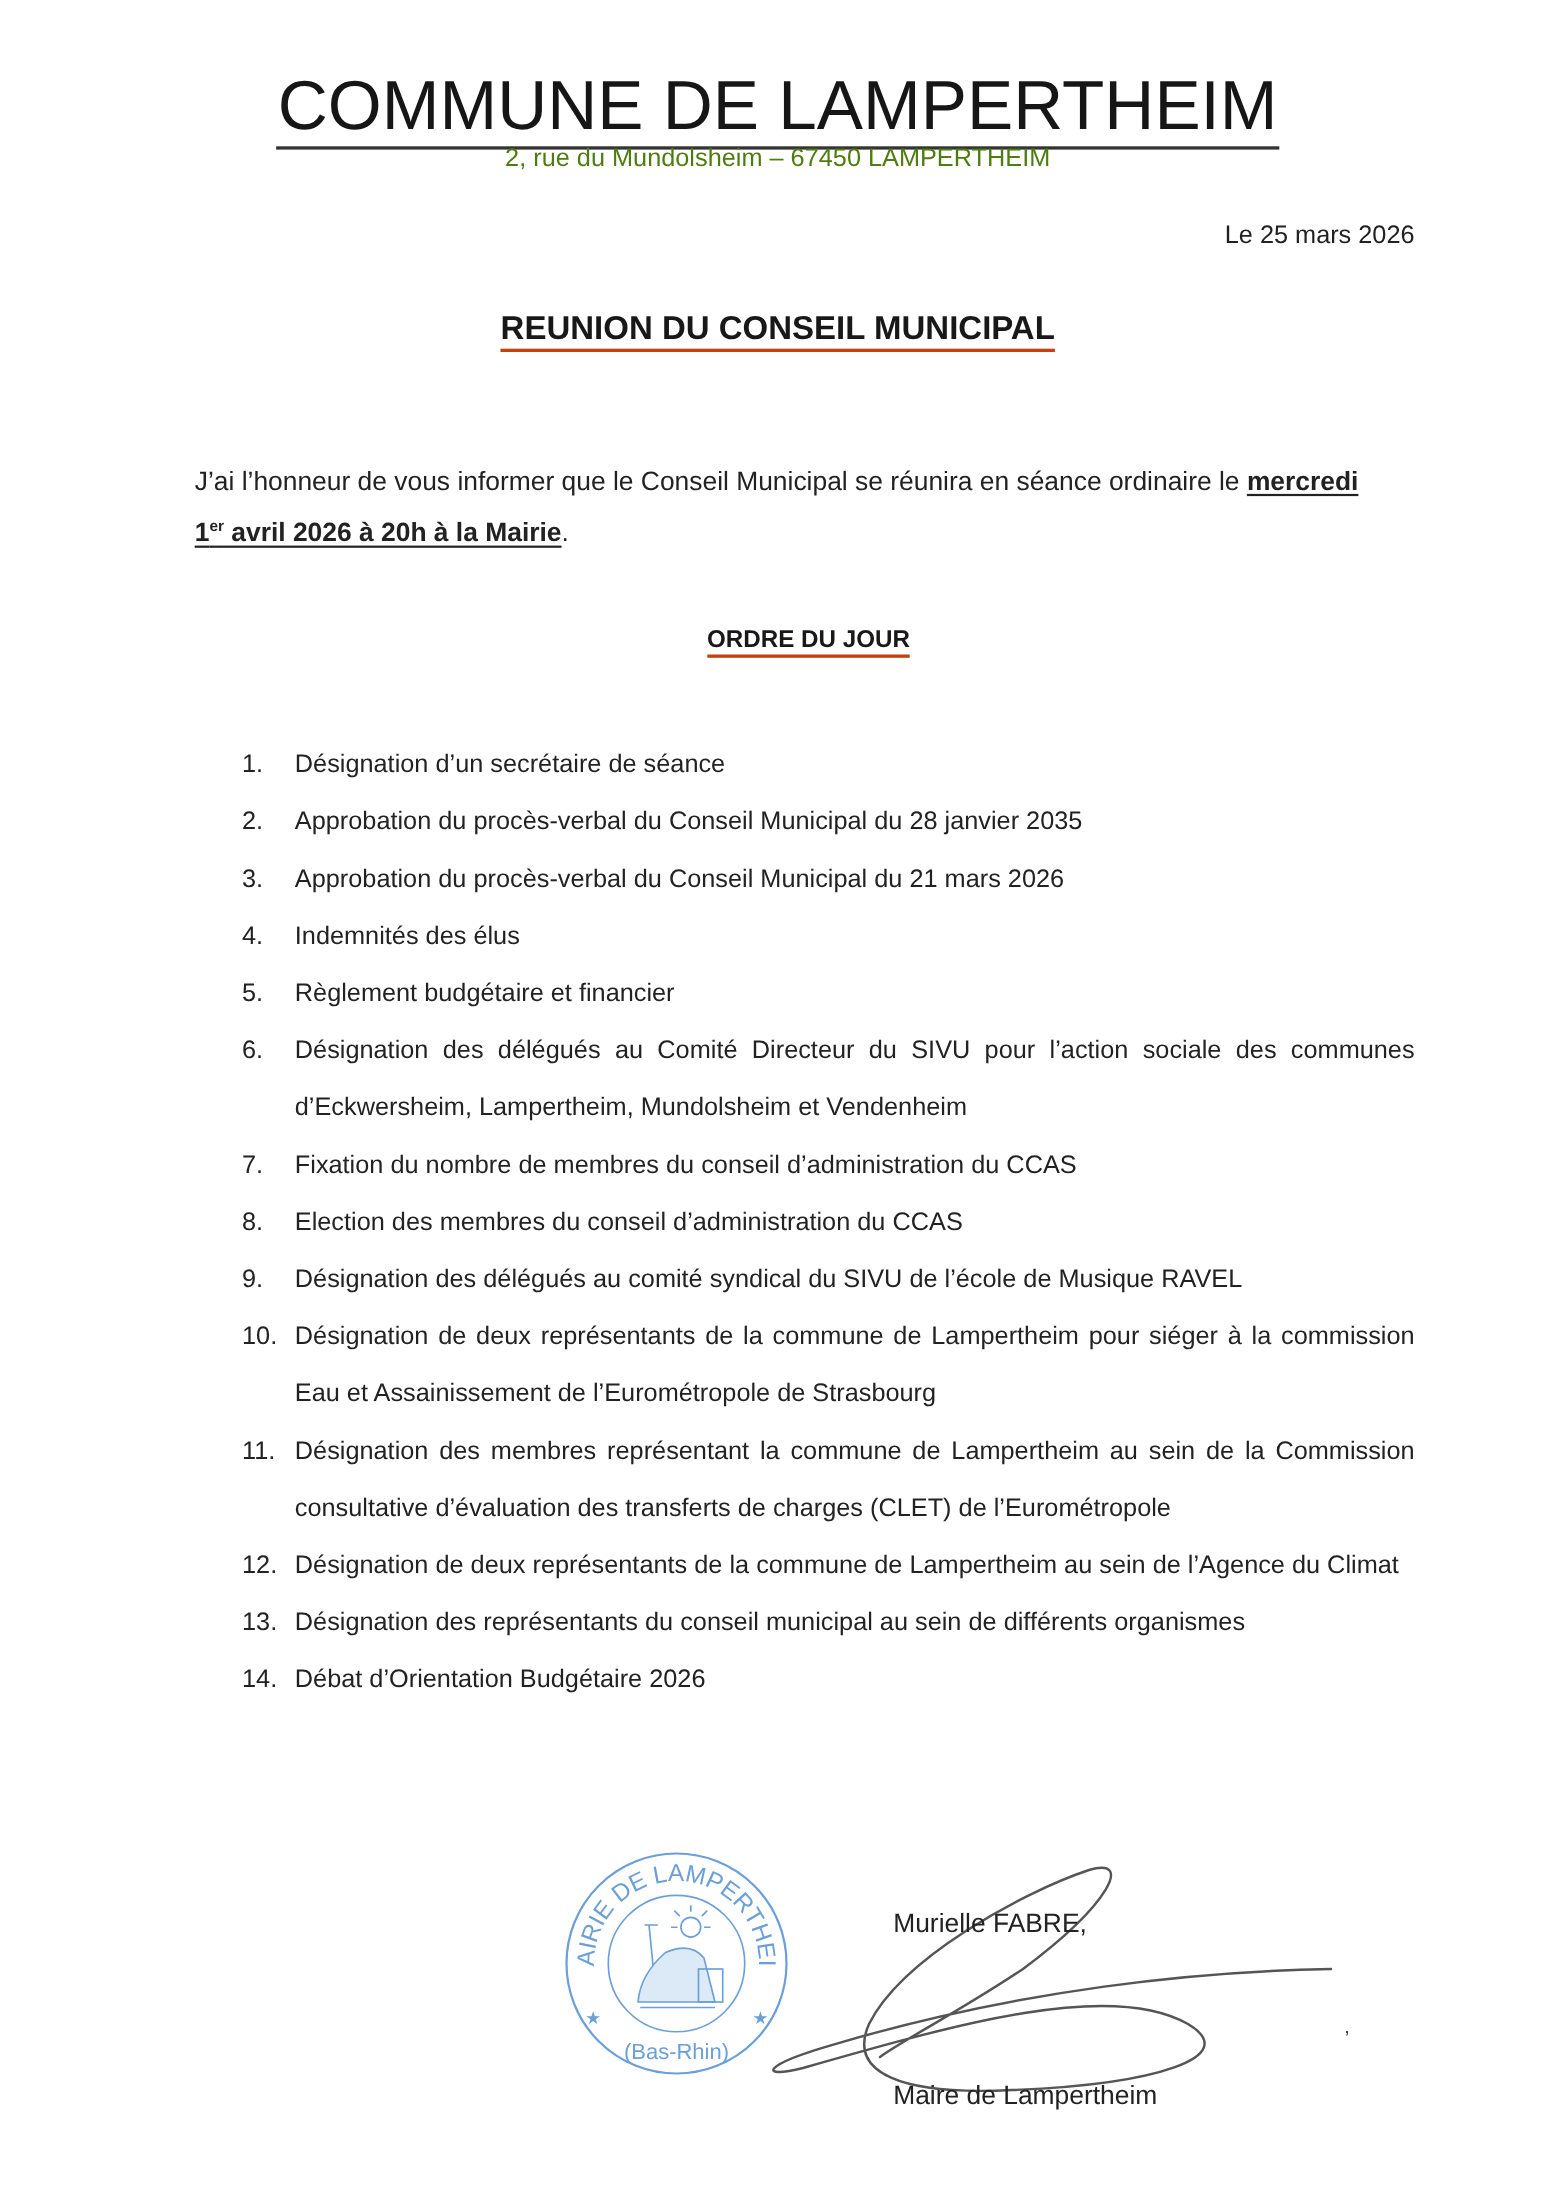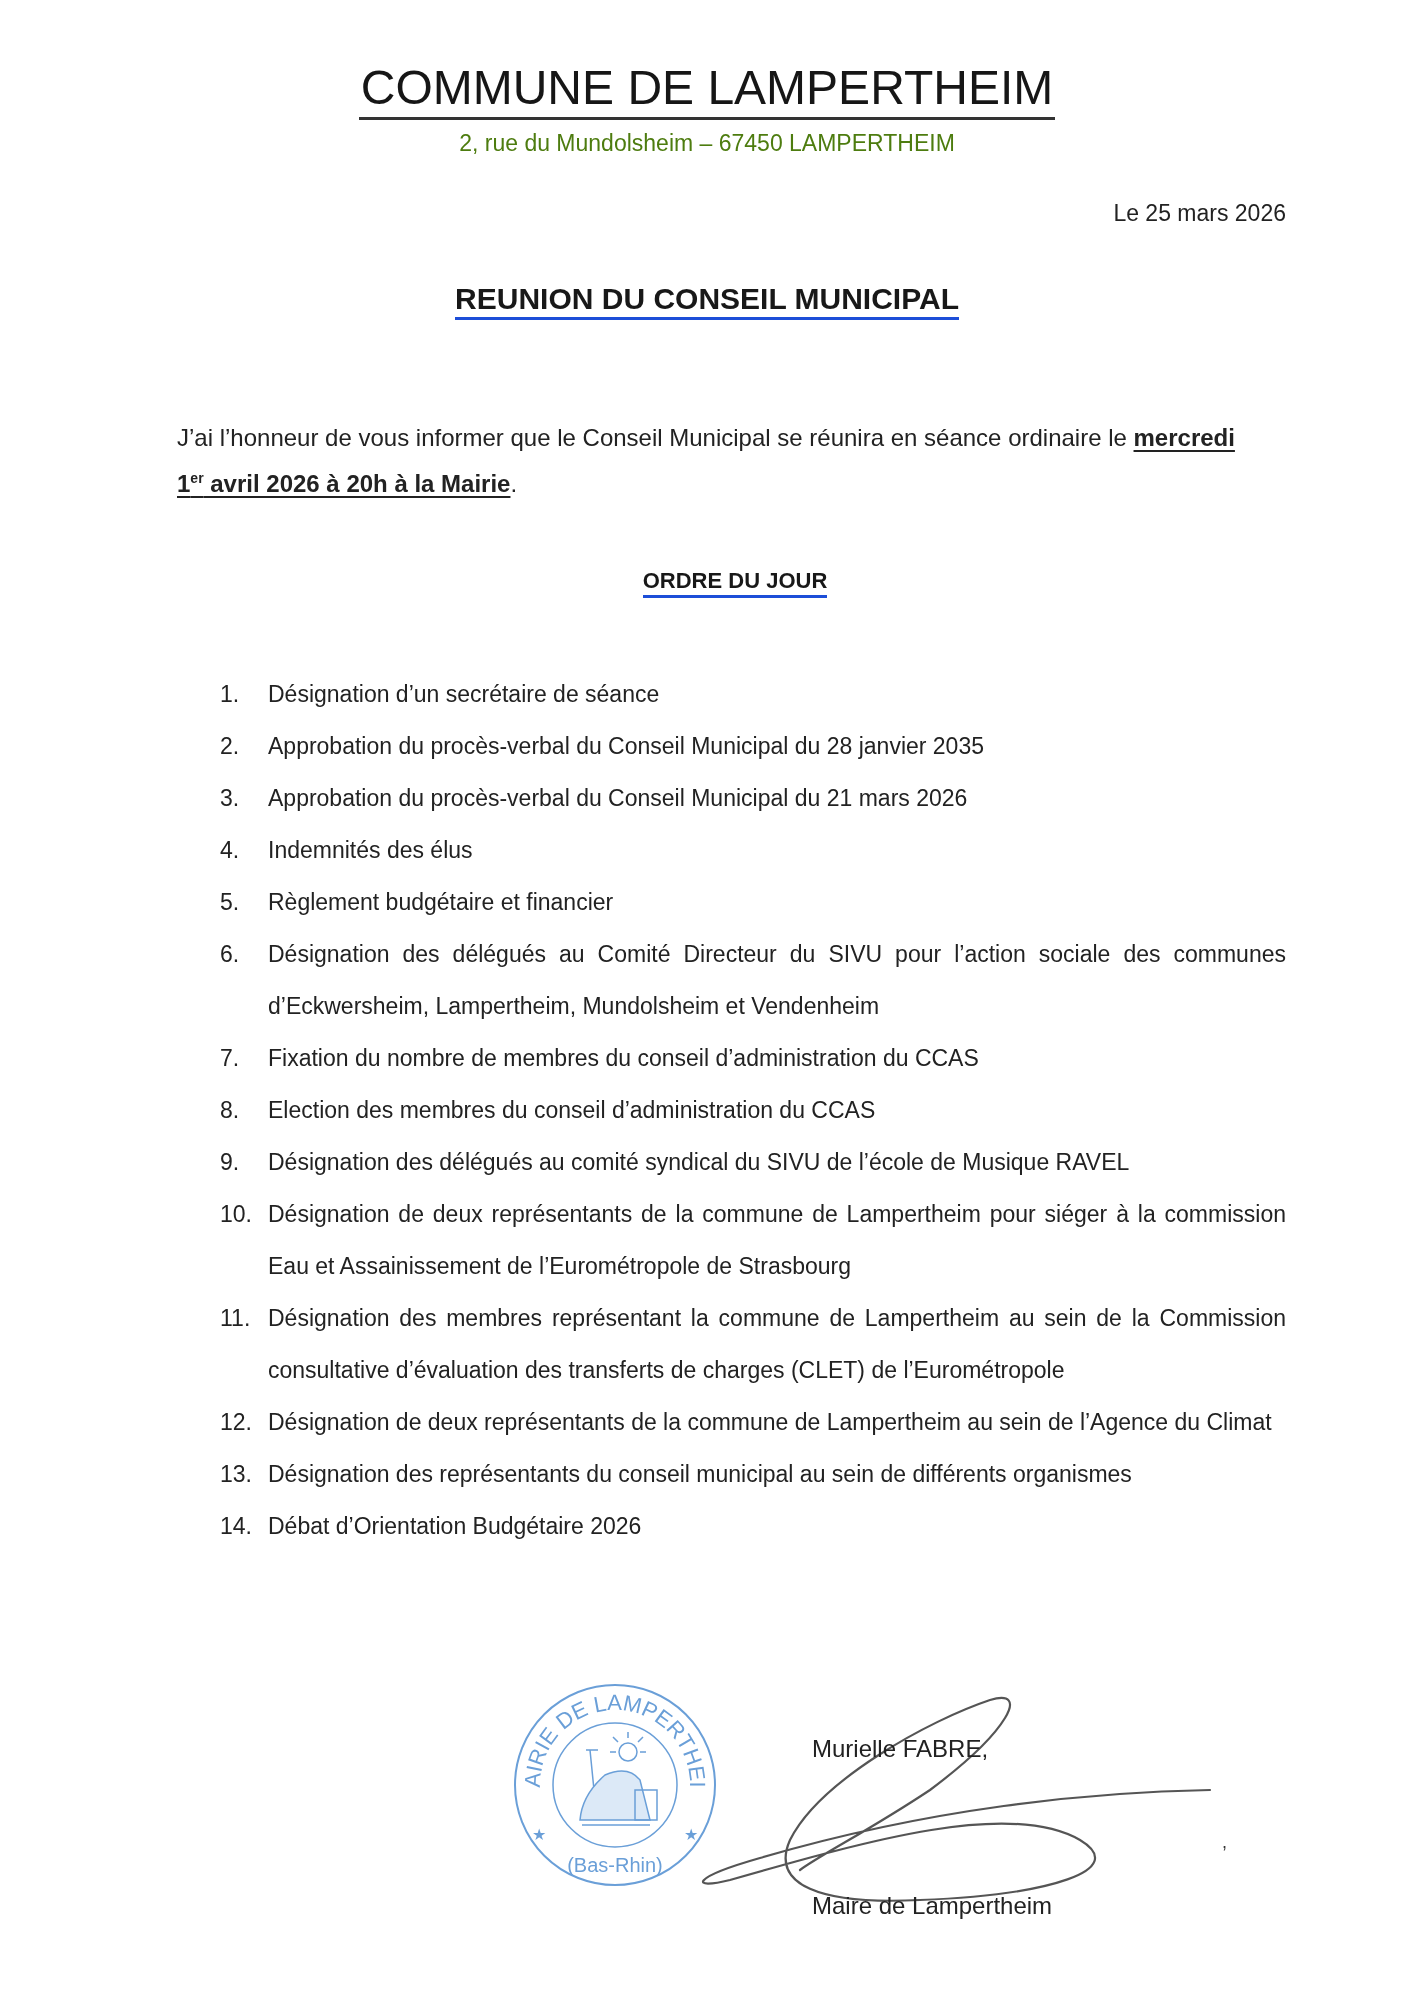--- a/index.html
+++ b/index.html
@@ -1,24 +1,24 @@
 <!DOCTYPE html>
 <html><head>
 <meta charset="utf-8">
 <style>
   html, body { margin: 0; padding: 0; background: #ffffff; }
   body { width: 1414px; height: 2000px; position: relative; overflow: hidden;
          font-family: "Liberation Sans", sans-serif; color: #1f1f1f; }
   .title { position: absolute; left: 0; width: 1414px; top: 60px; text-align: center;
-           font-size: 48px; letter-spacing: 0px; color: #161616; }
+           font-size: 63px; letter-spacing: 0px; color: #161616; }
   .title span { display: inline-block; border-bottom: 3px solid #333; line-height: 1.1; padding: 0 2px 2px; }
   .address { position: absolute; left: 0; width: 1414px; top: 130px; text-align: center; font-size: 23px; color: #4d7c0f; }
   .date { position: absolute; right: 128px; top: 200px; font-size: 23px; color: #222; }
   .heading { position: absolute; left: 0; width: 1414px; text-align: center; font-weight: bold; color: #181818; }
-  .heading span { display: inline-block; border-bottom: 3px solid #1d4ed8; line-height: 1.1; padding-bottom: 2px; }
+  .heading span { display: inline-block; border-bottom: 3px solid #c2410c; line-height: 1.1; padding-bottom: 2px; }
   .h-reunion { top: 282px; font-size: 30px; }
   .h-ordre { top: 568px; font-size: 22px; margin-left: 28px; }
   .intro { position: absolute; left: 138px; width: 1148px; top: 418px; font-size: 24px; line-height: 40px;
            text-align: justify; color: #222; margin-left: 39px; }
   .intro .b { font-weight: bold; text-decoration: underline; text-decoration-thickness: 2px; text-underline-offset: 4px; }
   .intro sup { font-size: 14px; }
   .agenda { position: absolute; left: 220px; width: 1066px; top: 668px; margin: 0; padding: 0; list-style: none;
             font-size: 23px; line-height: 52px; color: #222; }
   .agenda li { position: relative; padding-left: 48px; text-align: justify; }
   .agenda li .num { position: absolute; left: 0; top: 0; }

